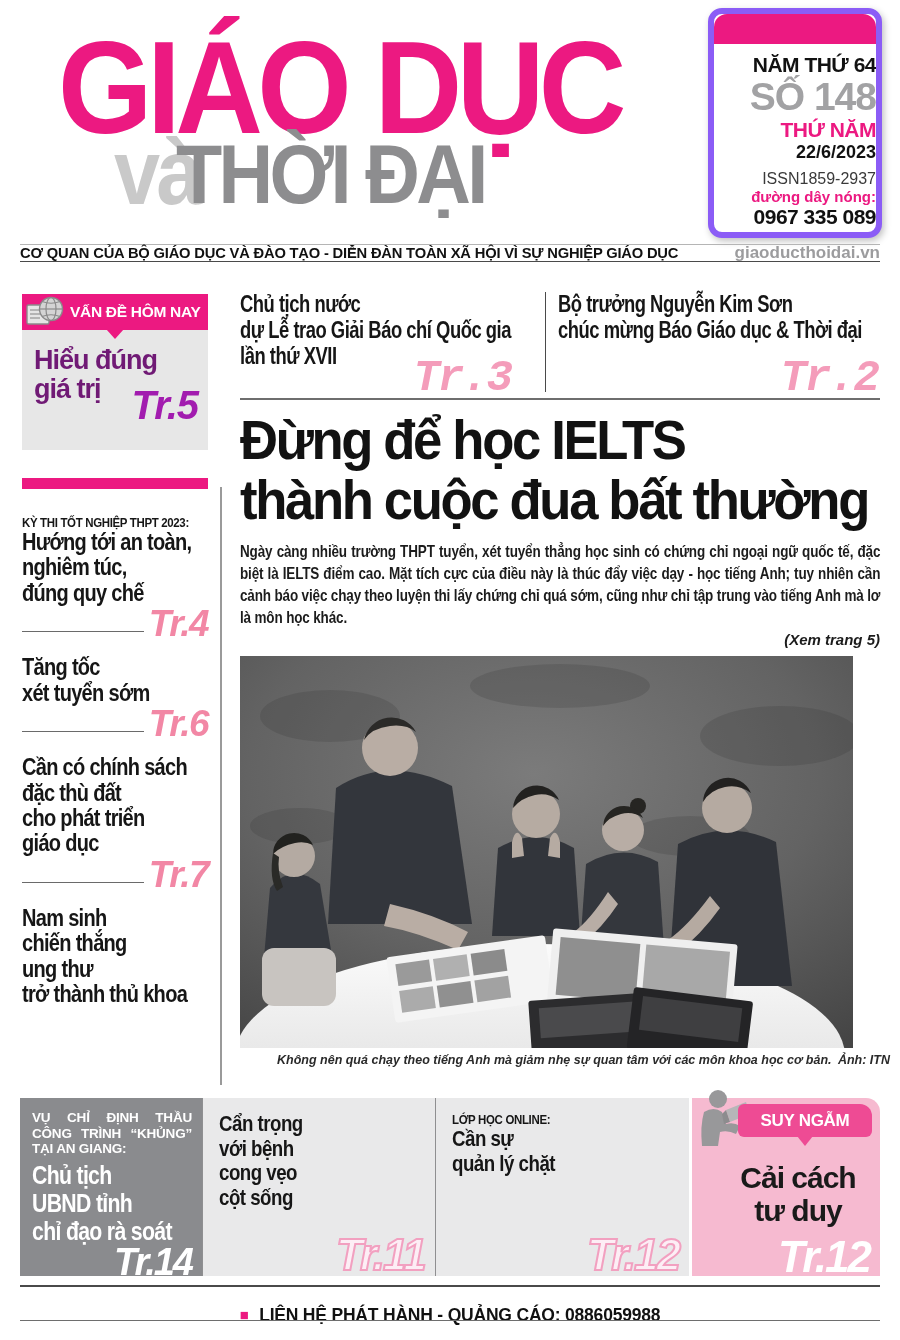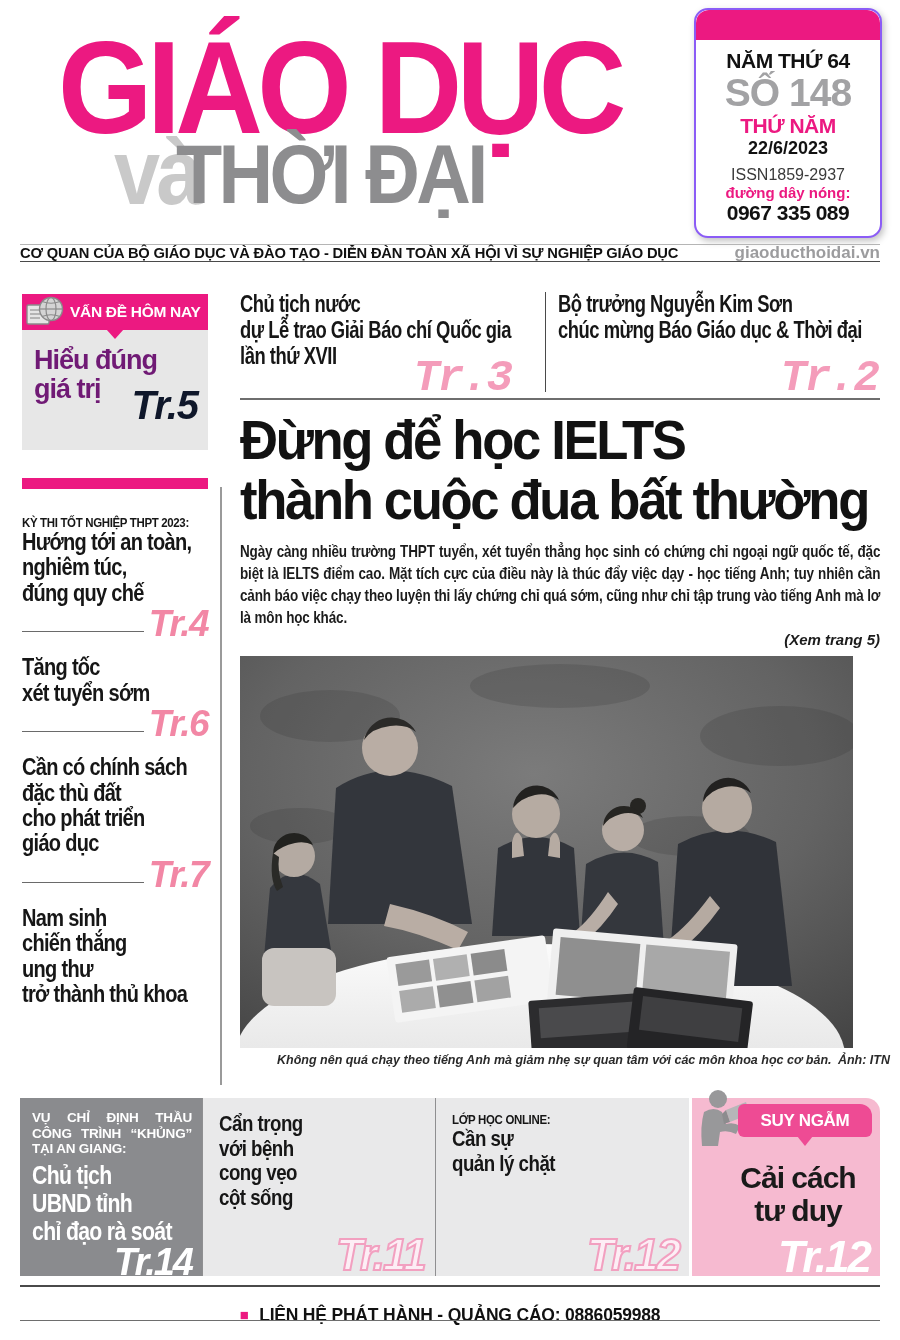--- a/index.html
+++ b/index.html
@@ -10,23 +10,23 @@
   
   .logo { position:absolute; left:58px; top:22px; width:650px; height:215px; }
   .logo-line1 { font-size:132px; font-weight:900; color:#ec1981; letter-spacing:-6px;
                 transform:scaleX(.92); transform-origin:0 0; line-height:1.0; white-space:nowrap; }
   .logo-line2 { position:relative; height:95px; margin-top:-32px; }
   .logo-va { position:absolute; left:56px; top:-2px; font-size:92px; font-weight:900; color:#c9c9c9;
              letter-spacing:-4px; transform:scaleX(.9); transform-origin:0 0; z-index:1; }
   .logo-thoidai { position:absolute; left:118px; top:4px; font-size:84px; font-weight:900; color:#8d8d8f;
                   letter-spacing:-4px; transform:scaleX(.9); transform-origin:0 0; z-index:2; white-space:nowrap; }
 
-  .issue-box { position:absolute; right:18px; top:8px; width:188px; height:230px; background:#fff;
-               border:2px solid #8b5cf6; border-radius:14px; box-shadow:2px 3px 7px rgba(0,0,0,.25);
-               text-align:center; overflow:hidden; }
+  .issue-box { position:absolute; right:18px; top:8px; width:174px; height:230px; background:#fff;
+               border:6px solid #8b5cf6; border-radius:14px; box-shadow:2px 3px 7px rgba(0,0,0,.25);
+               text-align:right; overflow:hidden; }
   .issue-topbar { height:30px; background:#ec1981; border-radius:13px 13px 0 0; }
   .issue-year { margin-top:9px; font-size:21px; font-weight:900; color:#111; letter-spacing:-0.5px; }
   .issue-no { font-size:39px; font-weight:900; color:#a2a2a4; letter-spacing:-1px; line-height:1.05; }
   .issue-weekday { font-size:21px; font-weight:900; color:#ec1981; letter-spacing:-0.5px; }
   .issue-date { font-size:18px; font-weight:800; color:#111; }
   .issue-issn { margin-top:7px; font-size:16px; font-weight:500; color:#3a3a3a; }
   .issue-hotline-label { font-size:15px; font-weight:800; color:#ec1981; }
   .issue-hotline { font-size:21px; font-weight:900; color:#111; letter-spacing:-0.5px; }
 
   .tagline-row { position:absolute; left:20px; right:20px; top:244px; height:18px;
@@ -39,21 +39,21 @@
   
   .sidebar { position:absolute; left:22px; top:294px; width:186px; }
   .section-header { position:relative; height:36px; background:#ec1981; display:flex; align-items:center; }
   .section-header .label { color:#fff; font-size:15.5px; font-weight:900; letter-spacing:-0.3px; }
   .section-notch { position:absolute; left:50%; bottom:-9px; margin-left:-9px; width:0; height:0;
                    border-left:9px solid transparent; border-right:9px solid transparent;
                    border-top:10px solid #ec1981; }
   .globe-icon { margin:0 6px 0 4px; flex:0 0 auto; }
   .featured-box { background:#e7e7e7; padding:16px 10px 8px 12px; min-height:120px; }
   .featured-title { font-size:27px; font-weight:900; color:#701a75; line-height:1.06; letter-spacing:-1px; }
-  .featured-page { text-align:right; font-size:40px; font-style:italic; font-weight:600; color:#0f172a;
+  .featured-page { text-align:right; font-size:40px; font-style:italic; font-weight:600; color:#a21caf;
                    line-height:.8; margin-top:-14px; letter-spacing:-1px; }
   .pink-bar { height:11px; background:#ec1981; margin-top:28px; }
   .sb-items { margin-top:26px; }
   .sb-item { margin-bottom:16px; }
   .sb-kicker { font-size:13.5px; font-weight:900; color:#161616; letter-spacing:-0.4px;
                width:118%; transform:scaleX(.85); transform-origin:0 0; white-space:nowrap; }
   .sb-title { font-size:23px; font-weight:900; color:#161616; line-height:1.1; letter-spacing:-0.8px;
               width:115%; transform:scaleX(.87); transform-origin:0 0; }
   .pageref-row { display:flex; align-items:flex-end; margin-top:2px; }
   .pr-line { flex:1; border-bottom:1.5px solid #6a6a6a; margin-bottom:7px; }

